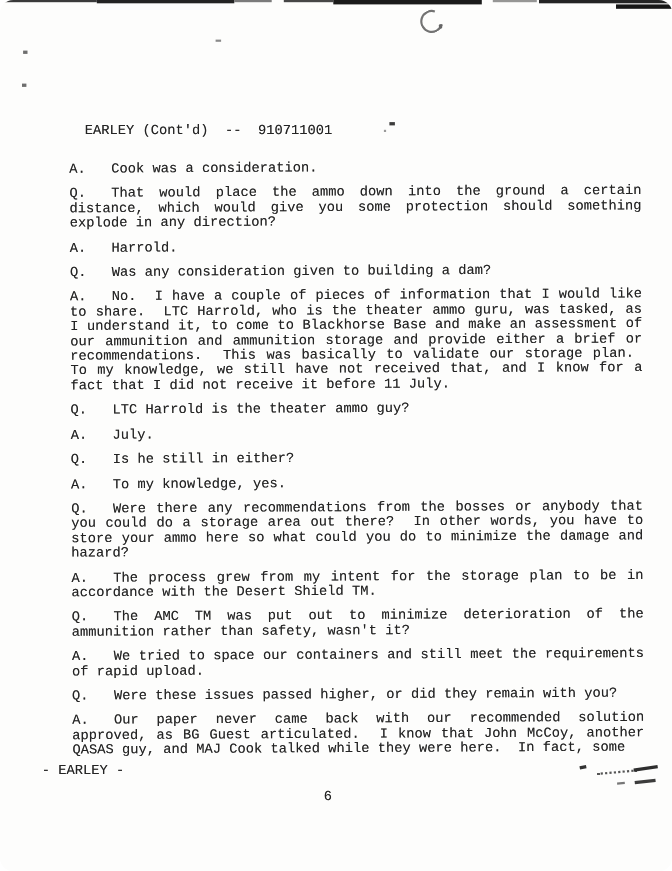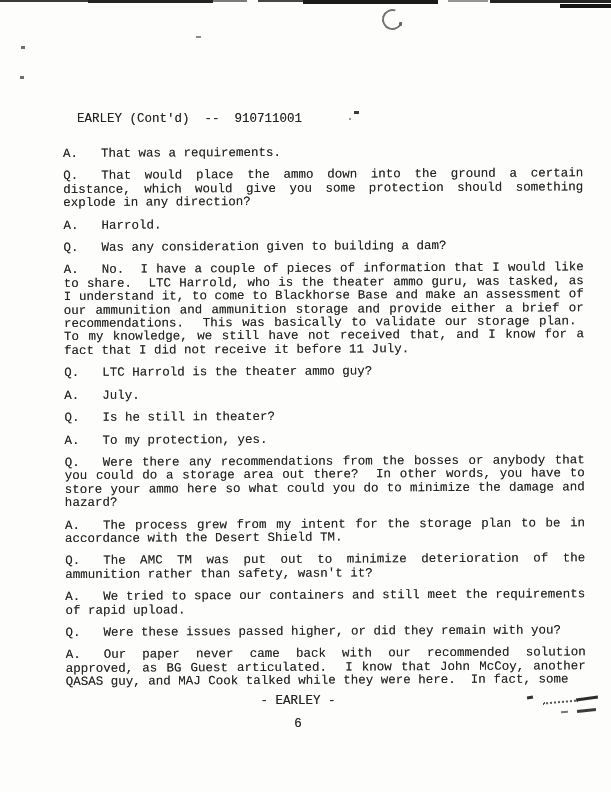--- a/index.html
+++ b/index.html
@@ -6,20 +6,21 @@
   body { background: #ffffff; }
 
   .page {
     position: relative;
     width: 611px;
     height: 792px;
     background: #fdfdfc;
     overflow: hidden;
     font-family: "Liberation Mono", "DejaVu Sans Mono", monospace;
     color: #222222;
+    border-radius: 12px;
   }
 
   
   .ink {
     color: #242424;
     text-shadow: 0 0 0.6px rgba(40,40,40,0.55);
   }
 
   .doc-header {
     position: absolute;
@@ -47,21 +48,21 @@
   .para .prefix {
     display: inline-block;
     width: 38px;
   }
 
   .footer-name {
     position: absolute;
     left: 38px;
     top: 694px;
     width: 520px;
-    text-align: center;
+    text-align: left;
     font-size: 12.5px;
     white-space: pre;
   }
   .page-num {
     position: absolute;
     left: 38px;
     top: 717px;
     width: 520px;
     text-align: center;
     font-size: 12.5px;
@@ -127,37 +128,37 @@
 
   <div class="artifact scrib-1"></div>
   <div class="artifact scrib-2"></div>
   <div class="artifact scrib-3"></div>
   <div class="artifact scrib-4"></div>
   <div class="artifact scrib-5"></div>
 
   <div class="doc-header ink">EARLEY (Cont'd)  --  910711001</div>
 
   <div class="transcript ink">
-    <p class="para"><span class="prefix">A.</span><span>That was a requirements.</span></p>
+    <p class="para"><span class="prefix">A.</span><span>Cook was a consideration.</span></p>
 
     <p class="para"><span class="prefix">Q.</span><span>That would place the ammo down into the ground a certain distance, which would give you some protection should something explode in any direction?</span></p>
 
     <p class="para"><span class="prefix">A.</span><span>Harrold.</span></p>
 
     <p class="para"><span class="prefix">Q.</span><span>Was any consideration given to building a dam?</span></p>
 
     <p class="para"><span class="prefix">A.</span><span>No.&nbsp; I have a couple of pieces of information that I would like to share.&nbsp; LTC Harrold, who is the theater ammo guru, was tasked, as I understand it, to come to Blackhorse Base and make an assessment of our ammunition and ammunition storage and provide either a brief or recommendations.&nbsp; This was basically to validate our storage plan.&nbsp; To my knowledge, we still have not received that, and I know for a fact that I did not receive it before 11 July.</span></p>
 
     <p class="para"><span class="prefix">Q.</span><span>LTC Harrold is the theater ammo guy?</span></p>
 
     <p class="para"><span class="prefix">A.</span><span>July.</span></p>
 
-    <p class="para"><span class="prefix">Q.</span><span>Is he still in theater?</span></p>
+    <p class="para"><span class="prefix">Q.</span><span>Is he still in either?</span></p>
 
-    <p class="para"><span class="prefix">A.</span><span>To my protection, yes.</span></p>
+    <p class="para"><span class="prefix">A.</span><span>To my knowledge, yes.</span></p>
 
     <p class="para"><span class="prefix">Q.</span><span>Were there any recommendations from the bosses or anybody that you could do a storage area out there?&nbsp; In other words, you have to store your ammo here so what could you do to minimize the damage and hazard?</span></p>
 
     <p class="para"><span class="prefix">A.</span><span>The process grew from my intent for the storage plan to be in accordance with the Desert Shield TM.</span></p>
 
     <p class="para"><span class="prefix">Q.</span><span>The AMC TM was put out to minimize deterioration of the ammunition rather than safety, wasn't it?</span></p>
 
     <p class="para"><span class="prefix">A.</span><span>We tried to space our containers and still meet the requirements of rapid upload.</span></p>
 
     <p class="para"><span class="prefix">Q.</span><span>Were these issues passed higher, or did they remain with you?</span></p>

